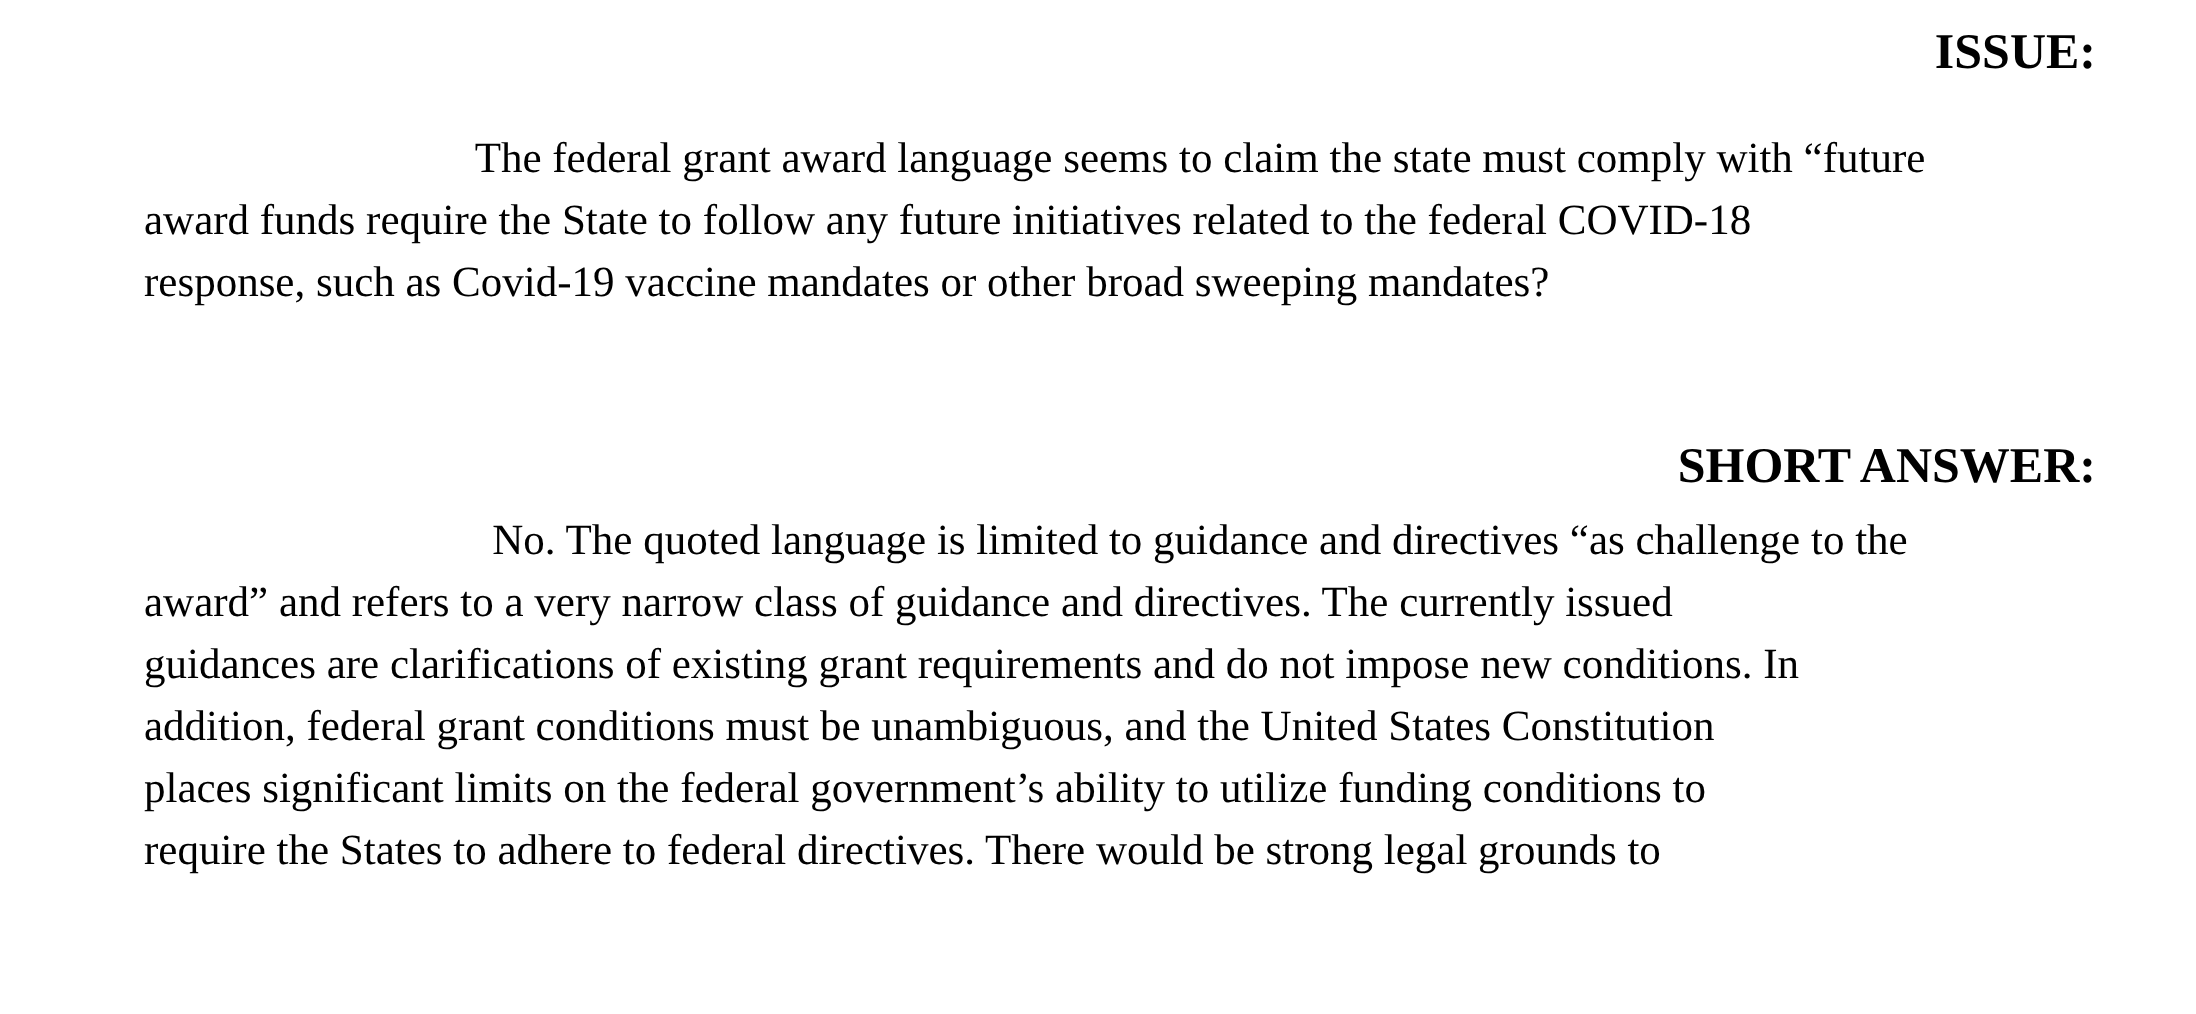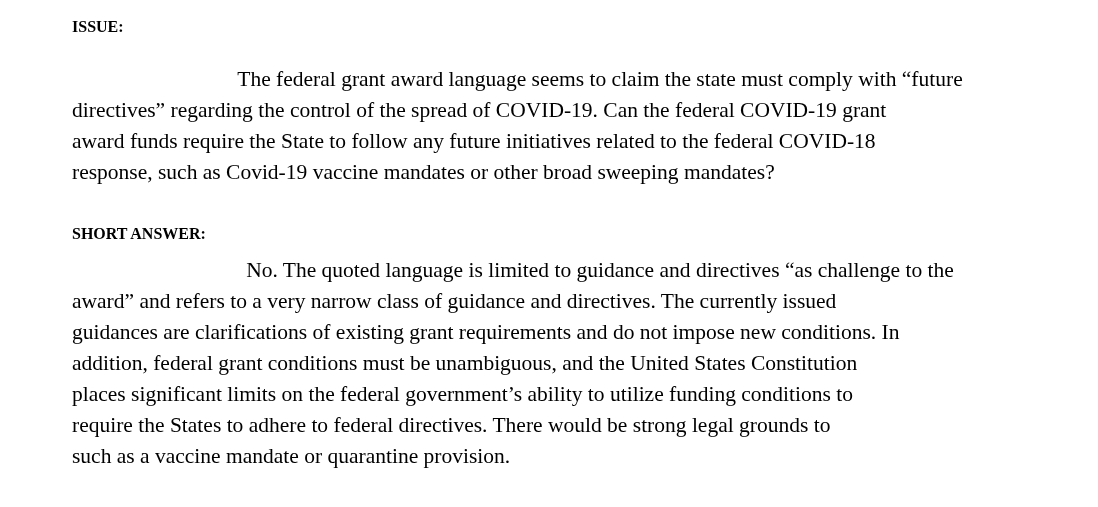--- a/index.html
+++ b/index.html
@@ -18,23 +18,23 @@
     .page {
       position: absolute;
       left: 72px;
       top: 0;
       width: 980px;
     }
     .heading {
       position: absolute;
       left: 0;
       width: 976px;
-      text-align: left;
+      text-align: right;
       font-weight: bold;
-      font-size: 16px;
+      font-size: 25px;
       line-height: 30px;
       margin: 0;
     }
     .para {
       position: absolute;
       left: 0;
       width: 980px;
       font-size: 21.5px;
       line-height: 31px;
       margin: 0;
@@ -50,30 +50,28 @@
   </style>
 </head>
 <body>
 
 <div class="page">
 
   <h2 class="heading" style="top: 12px;">ISSUE:</h2>
 
   <p class="para" style="top: 64px;">
     <span class="line indent">The federal grant award language seems to claim the state must comply with “future</span>
-    <span class="line">directives” regarding the control of the spread of COVID-19. Can the federal COVID-19 grant</span>
     <span class="line">award funds require the State to follow any future initiatives related to the federal COVID-18</span>
     <span class="line">response, such as Covid-19 vaccine mandates or other broad sweeping mandates?</span>
   </p>
 
   <h2 class="heading" style="top: 219px;">SHORT ANSWER:</h2>
 
   <p class="para" style="top: 255px;">
     <span class="line indent">No. The quoted language is limited to guidance and directives “as challenge to the</span>
     <span class="line">award” and refers to a very narrow class of guidance and directives. The currently issued</span>
     <span class="line">guidances are clarifications of existing grant requirements and do not impose new conditions. In</span>
     <span class="line">addition, federal grant conditions must be unambiguous, and the United States Constitution</span>
     <span class="line">places significant limits on the federal government’s ability to utilize funding conditions to</span>
     <span class="line">require the States to adhere to federal directives. There would be strong legal grounds to</span>
-    <span class="line">such as a vaccine mandate or quarantine provision.</span>
   </p>
 
 </div>
 
 </body></html>

